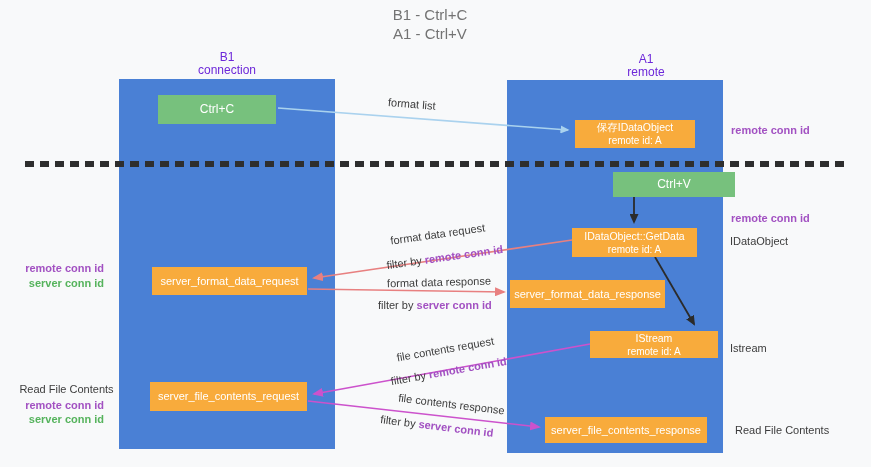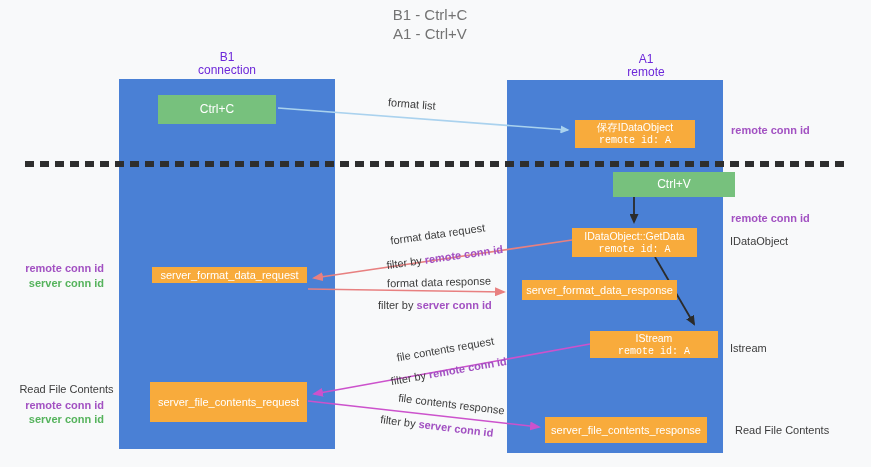--- a/index.html
+++ b/index.html
@@ -18,21 +18,21 @@
   .col-header {
     text-align:center; font-size:12px; color:#6d28d9; line-height:13px;
   }
   .lifeline { background:#4a80d5; }
   .node {
     display:flex; flex-direction:column; align-items:center; justify-content:center;
     color:#ffffff; text-align:center; line-height:13px;
   }
   .node.green { background:#77c17d; font-size:12px;text-align:center; }
   .node.orange { background:#f8ab3c; font-size:11px; }
-  .node .l2 { font-size:10px;font-family:Liberation Mono, monospace; }
+  .node .l2 { font-size:10px; }
   .node.two { font-size:10.5px; }
   .dashes {
     left:25px; top:161px; width:822px; height:6px;
     background:repeating-linear-gradient(90deg, #2e2e2e 0 9px, rgba(0,0,0,0) 9px 15px);
   }
   .msg-label { font-size:11px; color:#3c3c3c; white-space:nowrap; }
   .hl-purple { color:#a251c2; font-weight:bold; }
   .side-label { font-size:11px; color:#3c3c3c; white-space:nowrap; }
   .side-label.purple { color:#a251c2; font-weight:bold; }
   .side-label.green  { color:#55b35c; font-weight:bold; }
@@ -95,34 +95,34 @@
 
   <div class="abs node green" style="left:573px; top:172px; width:122px; height:25px;margin-left:40px;">
     <span>Ctrl+V</span>
   </div>
 
   <div class="abs node orange two" style="left:572px; top:228px; width:125px; height:29px;align-items:center;">
     <span>IDataObject::GetData</span>
     <span class="l2">remote id: A</span>
   </div>
 
-  <div class="abs node orange" style="left:152px; top:267px; width:155px; height:16px;">
+  <div class="abs node orange" style="left:152px; top:267px; width:155px; height:28px;">
     <span>server_format_data_request</span>
   </div>
 
-  <div class="abs node orange" style="left:510px; top:280px; width:155px; height:20px;margin-left:12px;">
+  <div class="abs node orange" style="left:510px; top:280px; width:155px; height:28px;">
     <span>server_format_data_response</span>
   </div>
 
   <div class="abs node orange two" style="left:590px; top:331px; width:128px; height:27px;">
     <span>IStream</span>
     <span class="l2">remote id: A</span>
   </div>
 
-  <div class="abs node orange" style="left:150px; top:382px; width:157px; height:40px;">
+  <div class="abs node orange" style="left:150px; top:382px; width:157px; height:29px;">
     <span>server_file_contents_request</span>
   </div>
 
   <div class="abs node orange" style="left:545px; top:417px; width:162px; height:26px;">
     <span>server_file_contents_response</span>
   </div>
 
   <div class="abs dashes"></div>
 
   <div class="abs msg-label" style="left:388px; top:98px; transform:rotate(4.5deg);">format list</div>

